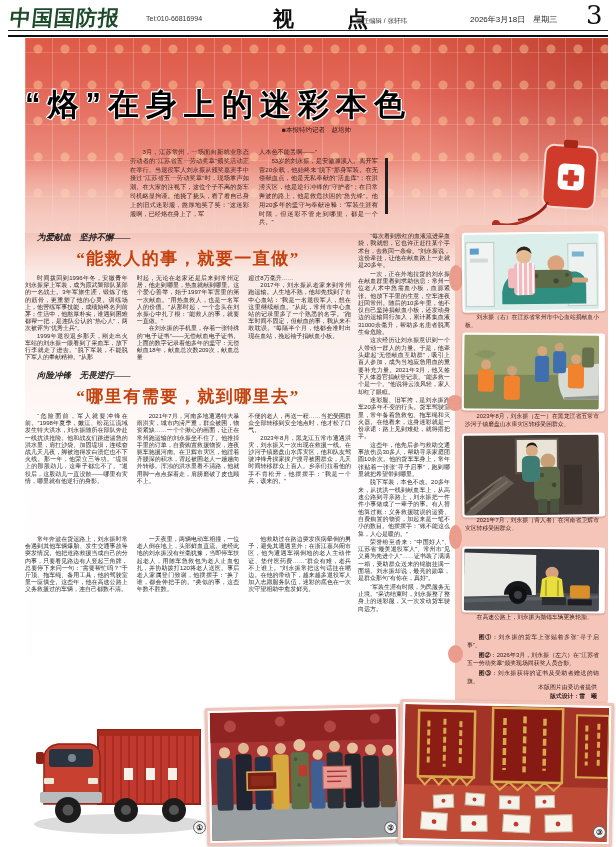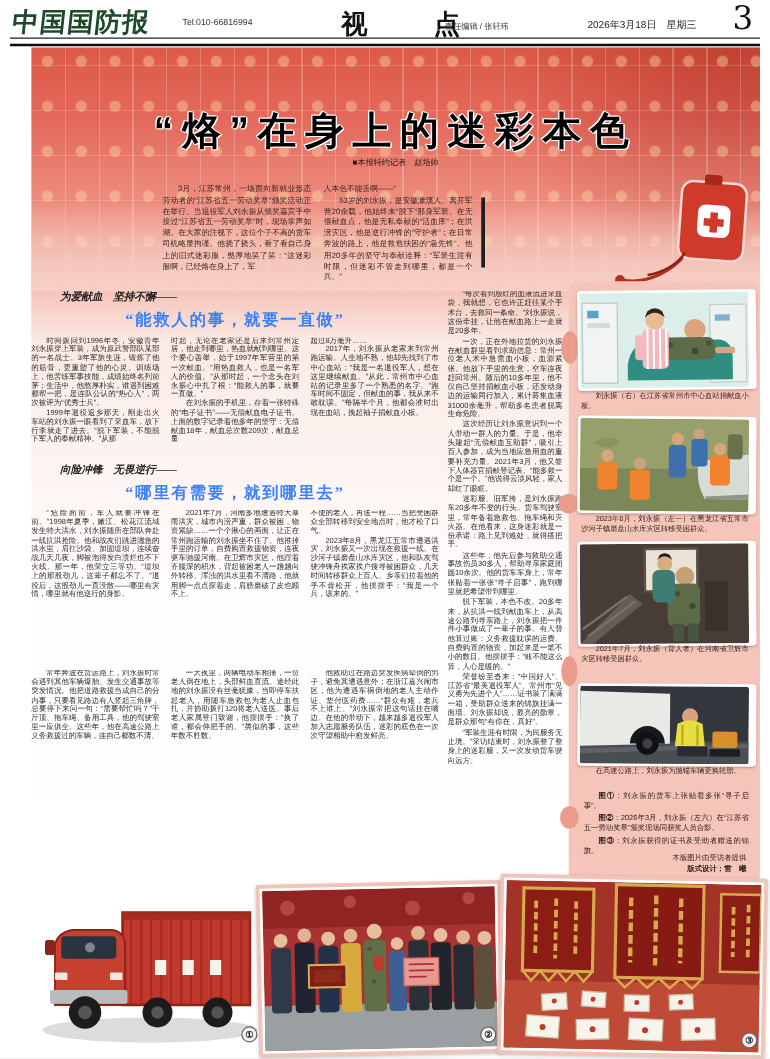--- a/index.html
+++ b/index.html
@@ -26,37 +26,37 @@
         repeating-linear-gradient(90deg, rgba(255,255,255,.22) 0 1px, rgba(255,255,255,0) 1px 27px),
         repeating-linear-gradient(0deg, rgba(255,255,255,.16) 0 1px, rgba(255,255,255,0) 1px 36px),
         radial-gradient(circle at 97% 0, rgba(150,25,15,.38), rgba(150,25,15,0) 32%);
       background-size:27px 36px,auto,auto,auto;}
   .collage:after{content:"";position:absolute;left:0;bottom:0;width:100%;height:70px;
       background:linear-gradient(rgba(244,192,180,0),rgba(247,208,198,.95));}
   
   .kicker{position:absolute;left:25px;top:60px;width:583px;text-align:center;
       font-size:11.5px;font-weight:bold;color:#151515;letter-spacing:.5px;
       text-shadow:0 0 2px rgba(255,240,235,.8);}
-  .headline{position:absolute;left:25px;top:84px;width:583px;text-align:center;
+  .headline{position:absolute;left:25px;top:84px;width:583px;text-align:left;
       font-size:31px;font-weight:900;color:#000;letter-spacing:7px;
       text-shadow:-1px 0 #fff,1px 0 #fff,0 -1px #fff,0 1px #fff,1px 1px #fff,-1px -1px #fff;}
   .byline{position:absolute;left:25px;top:126px;width:583px;text-align:center;
       font-size:6.5px;color:#2c1714;}
   .intro{position:absolute;left:130px;top:148px;width:248px;display:flex;gap:10px;}
   .intro .icol{width:119px;font-size:6.2px;line-height:1.42;color:#3c2320;text-align:justify;}
   .intro p{margin:0;text-indent:2em;}
   .cont p:first-child{text-indent:0;}
   .intro-bar{position:absolute;left:385px;top:158px;width:3px;height:56px;background:#1e1e1e;}
   .bloodbag{position:absolute;left:478px;top:138px;width:126px;height:92px;}
   
   .sec{position:absolute;left:25px;width:326px;}
   .sec .sk{font-size:8.5px;font-weight:bold;font-family:"Liberation Serif",serif;
-           font-style:italic;color:#222;padding-left:23px;}
+           font-style:italic;color:#222;padding-left:12px;}
   .sec h2{margin:3px 0 5px;text-align:center;font-family:"Liberation Serif",serif;
-          font-size:13px;font-weight:bold;color:#3b82f6;letter-spacing:1.5px;}
+          font-size:17px;font-weight:bold;color:#c2410c;letter-spacing:1.5px;}
   .cols{display:flex;gap:9px;}
   .bcol{width:103px;overflow:hidden;font-size:6px;line-height:1.2;color:#2a2a2a;text-align:justify;}
   .bcol p{margin:0;text-indent:2em;}
   #sec1 .bcol{height:88px;} #sec2 .bcol{height:110px;} #sec3 .bcol{height:110px;}
   .col4{position:absolute;left:358px;top:233px;width:92px;height:468px;overflow:hidden;
         font-size:6px;line-height:1.22;color:#2a2a2a;text-align:justify;}
   .col4 p{margin:0 0 1px;text-indent:2em;}
   
   .rail{position:absolute;left:455px;top:225px;width:153px;height:483px;
         background:#f6c5b9;border-radius:8px;}

